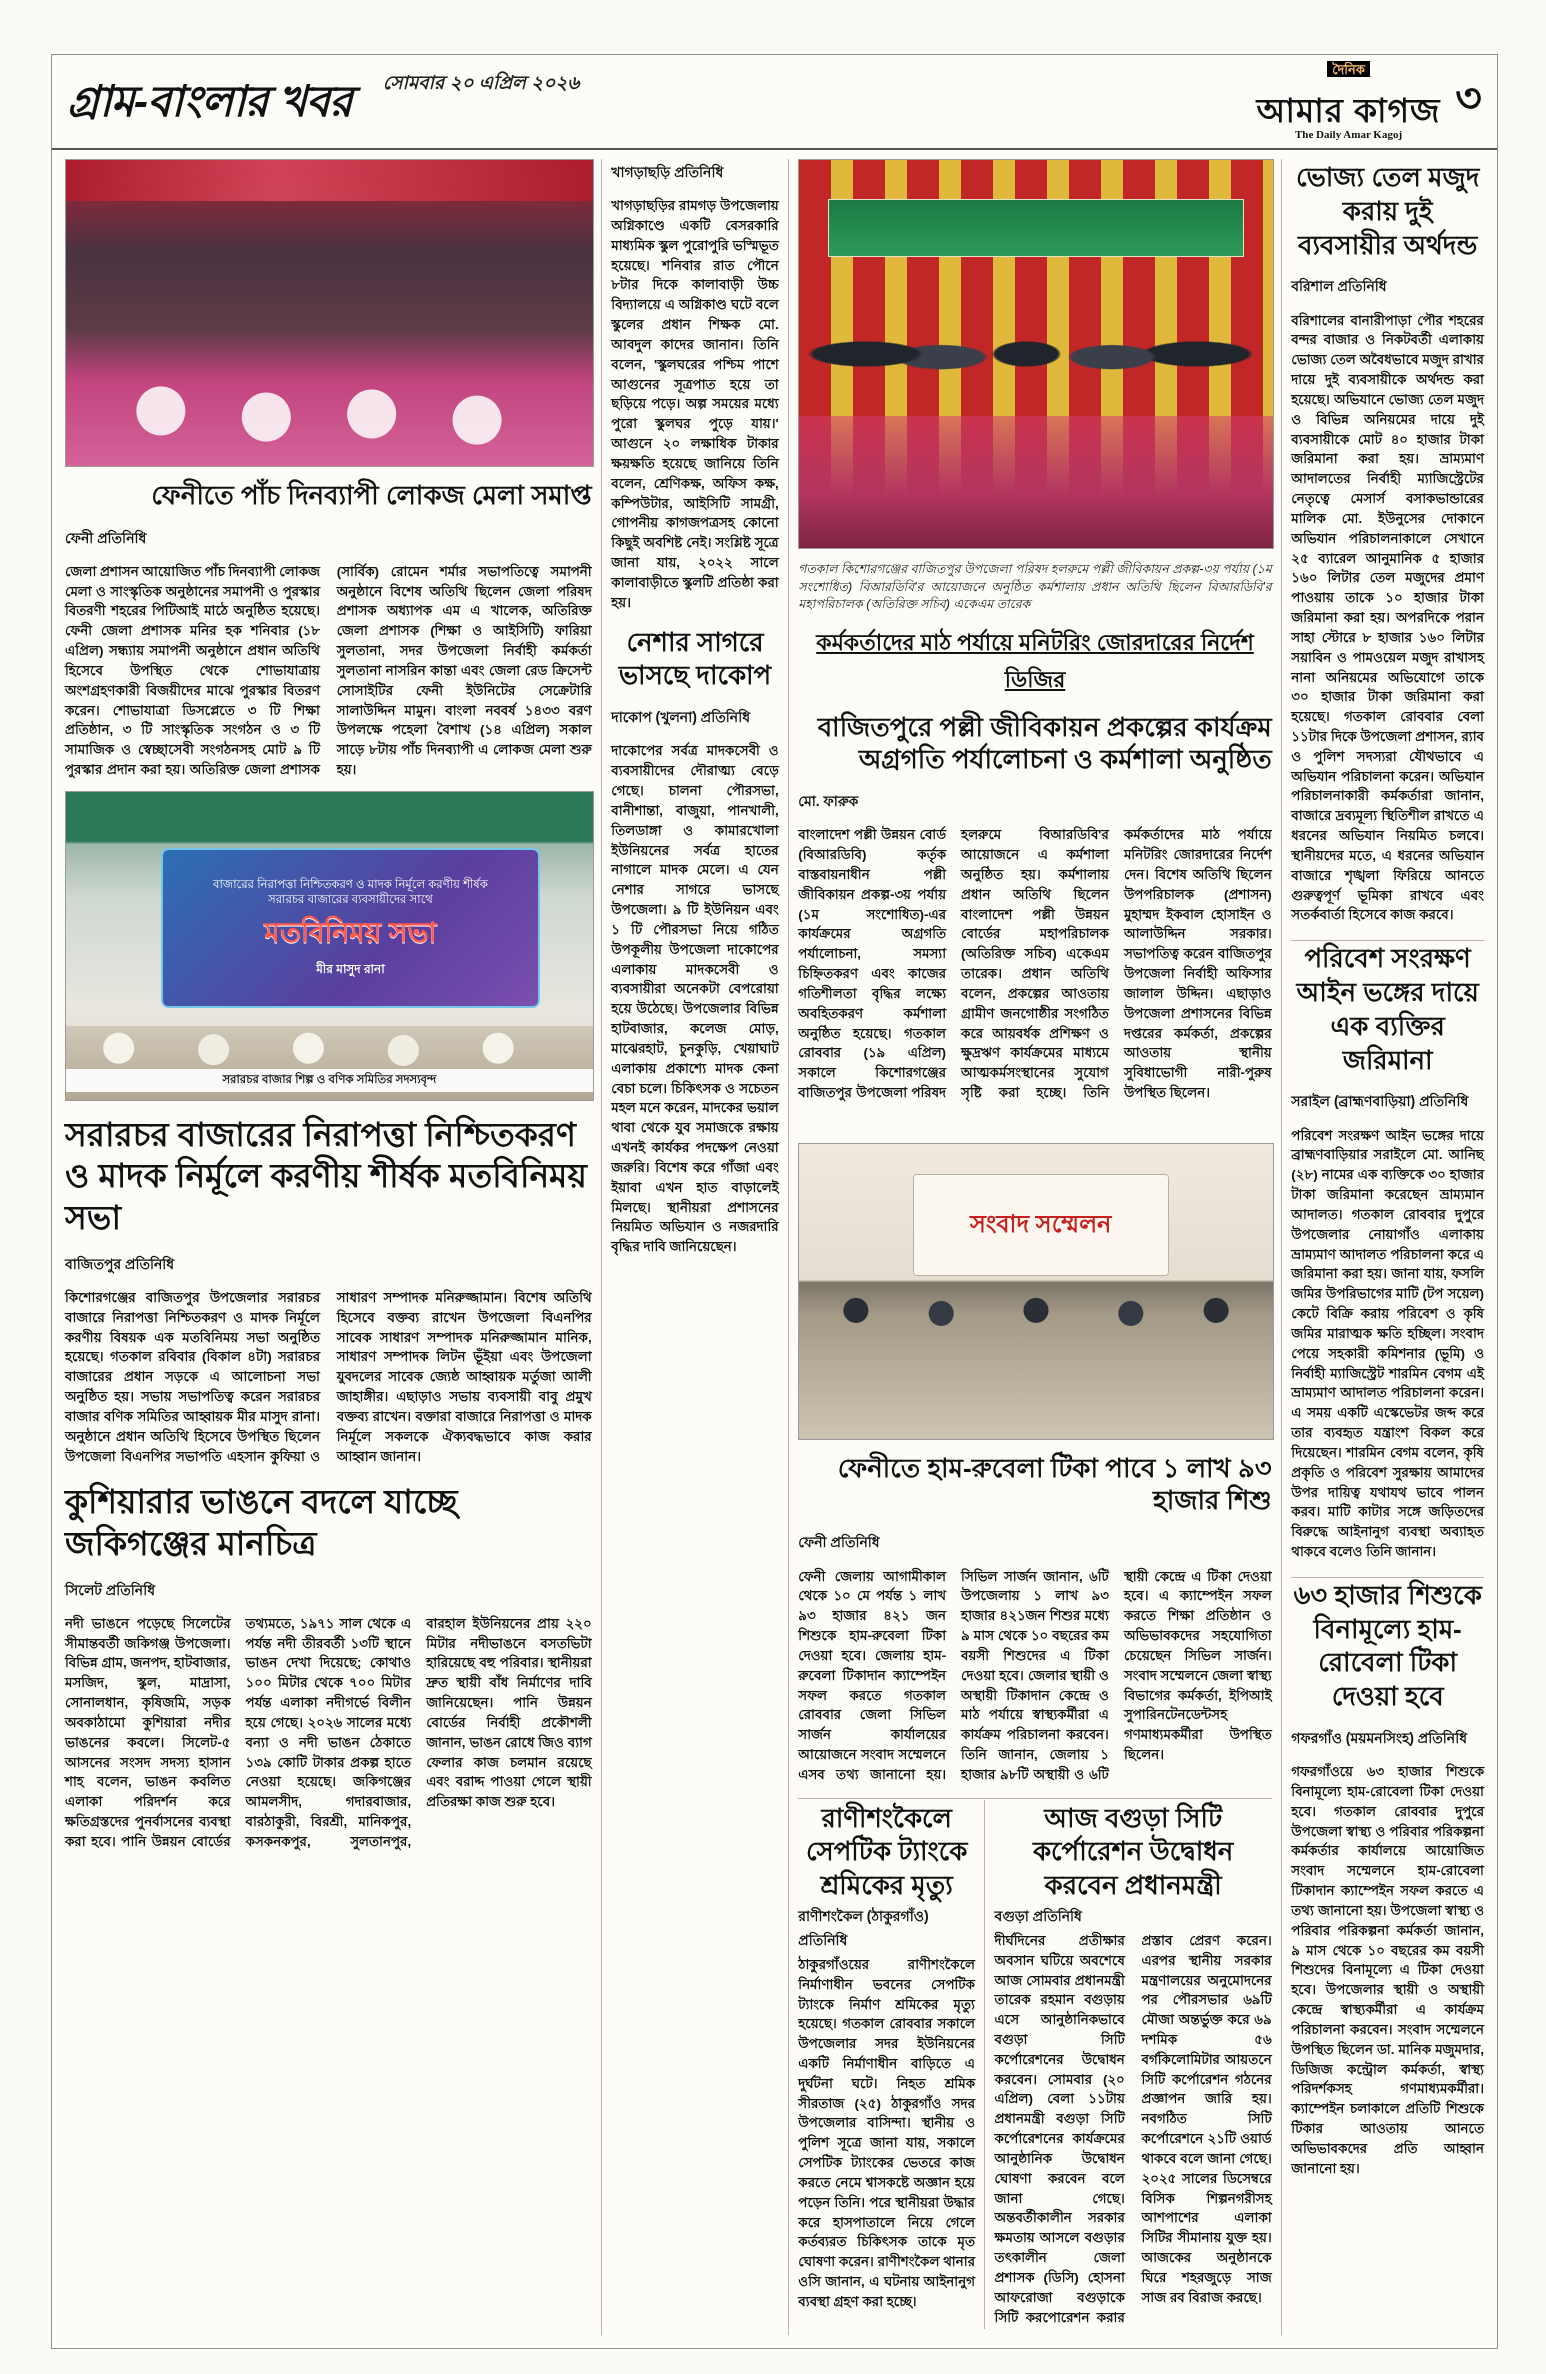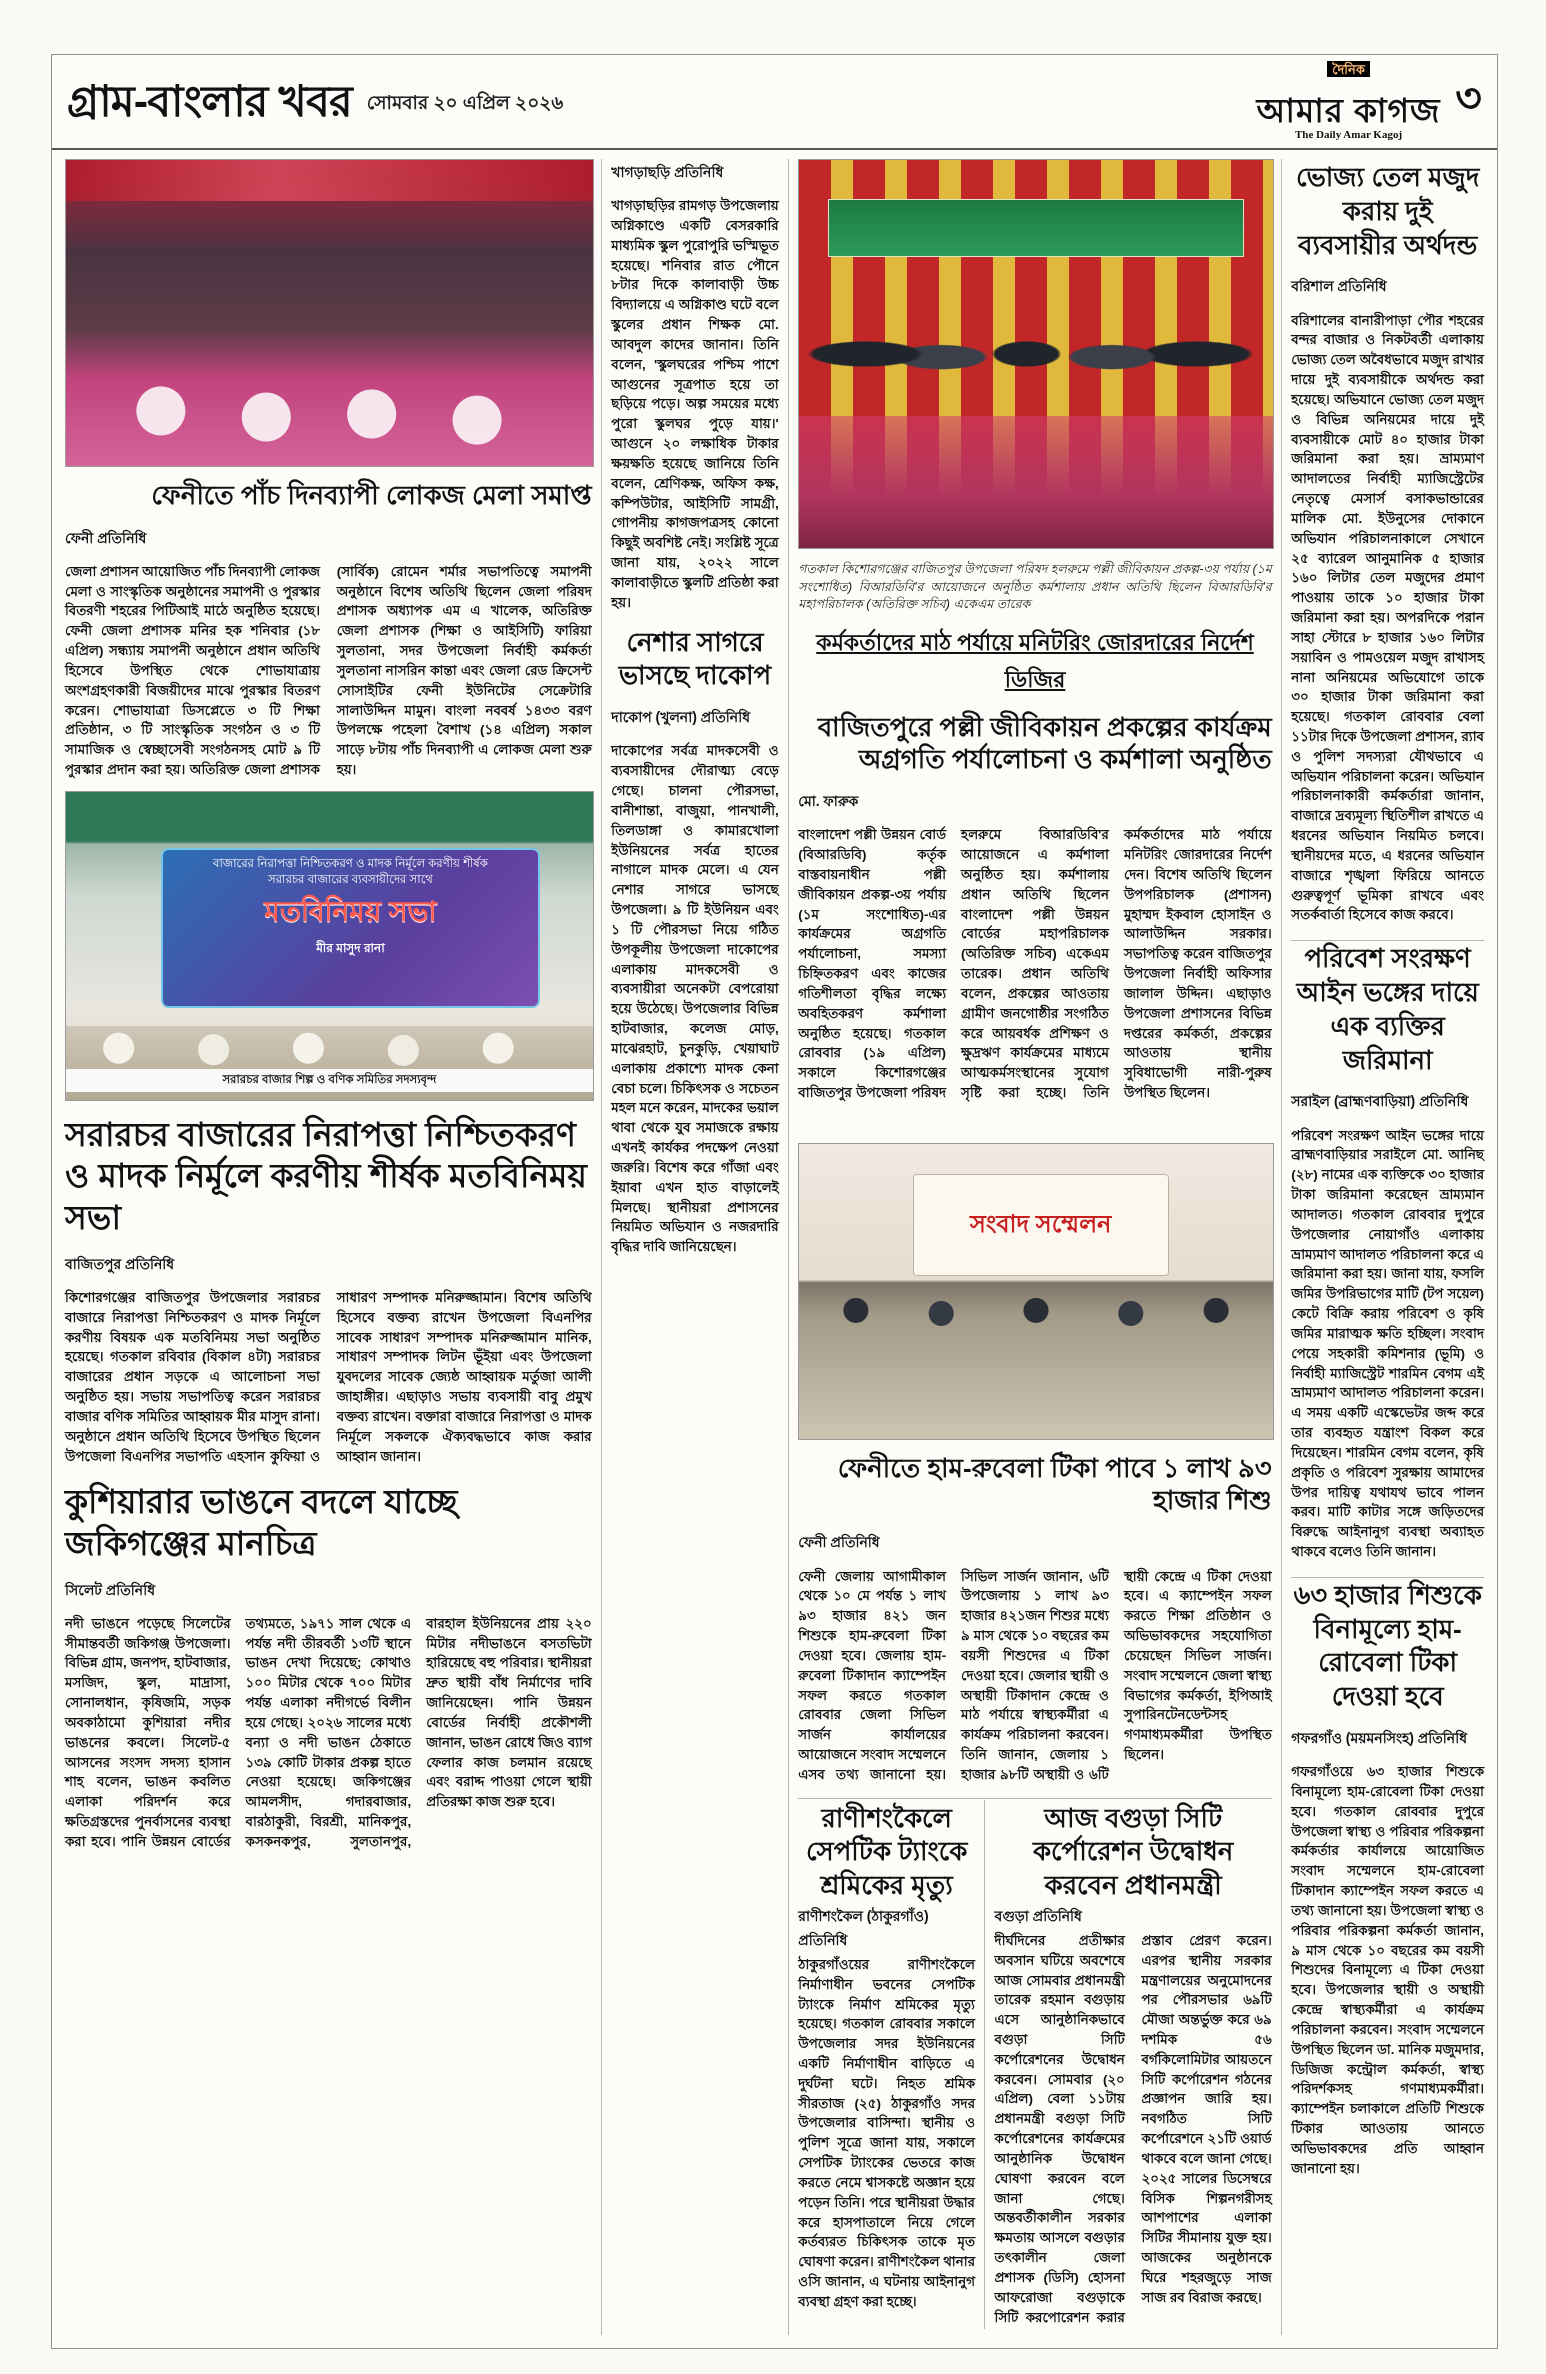--- a/index.html
+++ b/index.html
@@ -13,21 +13,21 @@
   .page{
     position:absolute;left:51px;top:54px;right:48px;bottom:26px;
     background:#fdfcf9;border:0.9px solid #8f8f8f;
     display:flex;flex-direction:column;
   }
   
   .masthead{
     display:flex;justify-content:space-between;align-items:flex-end;
     padding:5.6px 15px 7.4px 15px;border-bottom:2.8px double #555;
   }
-  .mast-left{display:flex;align-items:center;gap:15px;}
+  .mast-left{display:flex;align-items:flex-start;gap:31px;font-style:italic;}
   .section-name{font-size:43px;font-weight:800;letter-spacing:-0.9px;}
   .issue-date{font-size:18.6px;font-weight:600;color:#222;}
   .mast-right{display:flex;align-items:center;gap:9.3px;}
   .paper-logo{text-align:center;line-height:1;}
   .paper-prefix{
     display:inline-block;background:#000;color:#fdba74;font-size:13px;
     padding:1.9px 5.6px;margin-bottom:17px;font-weight:700;
   }
   .paper-name{font-size:33px;font-weight:800;letter-spacing:0.9px;}
   .paper-name-en{font-size:11px;font-weight:700;margin-top:1.9px;font-family:"Liberation Serif",serif;}
@@ -78,21 +78,21 @@
   }
   .ph-meeting{
     height:308px;
     background:
       linear-gradient(180deg,#2e7a58 0%,#2e7a58 16%,#9fb7ab 17%,#cfd8d2 34%,#e8e6df 70%,#d8d2c6 100%);
   }
   .banner{
     position:absolute;left:18%;right:10%;top:18%;bottom:30%;
     background:linear-gradient(135deg,#2c6fb5,#5a3f9e 60%,#7b4fb0);
     border:2.8px solid #74c7e8;border-radius:7.4px;color:#fff;
-    display:flex;flex-direction:column;align-items:center;
+    display:flex;flex-direction:column;align-items:center;justify-content:center;
     padding:5.6px 9.3px;text-align:center;
   }
   .banner-small{font-size:11.6px;line-height:1.35;}
   .banner-title{font-size:28px;font-weight:800;color:#ff5a4e;margin:3.7px 0 1.9px 0;text-shadow:0 0.9px 0 #fff;}
   .banner-name{font-size:12px;font-weight:700;}
   .ph-people-row{
     position:absolute;left:0;right:0;bottom:0;height:24%;
     background:
       radial-gradient(circle at 10% 30%, #f5f2ea 0 15px, transparent 16px),
       radial-gradient(circle at 28% 32%, #efece2 0 15px, transparent 16px),

